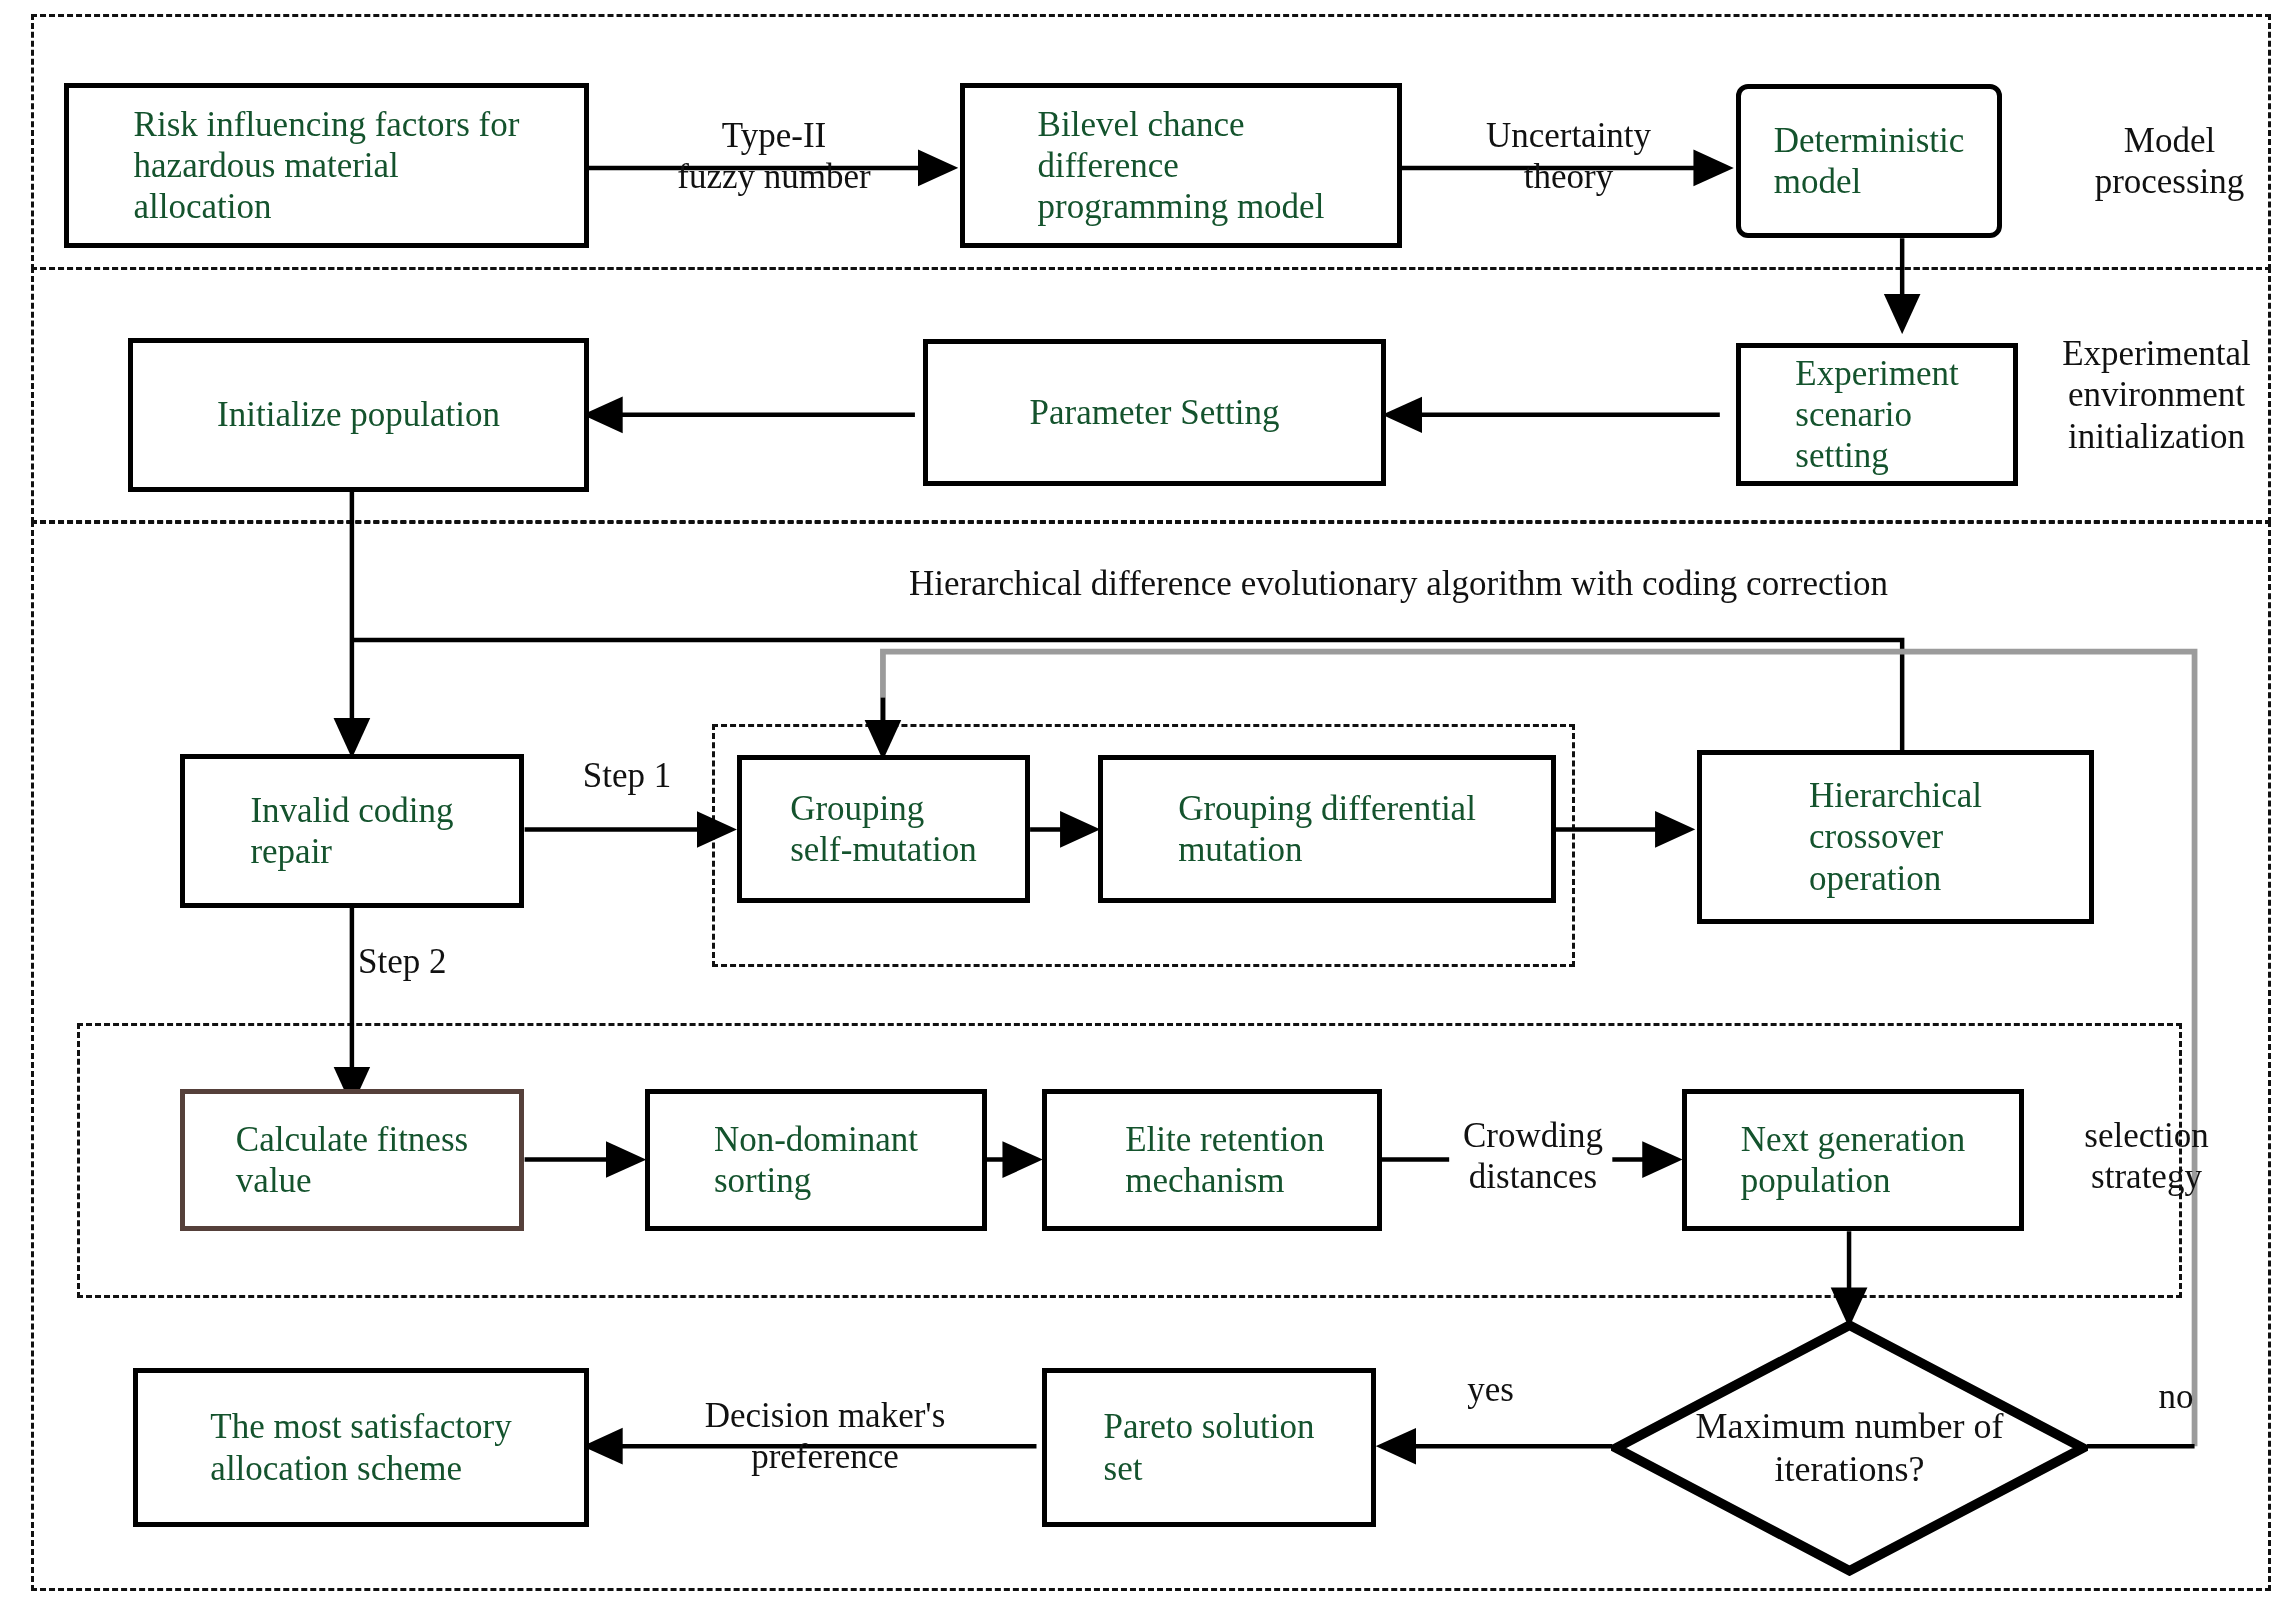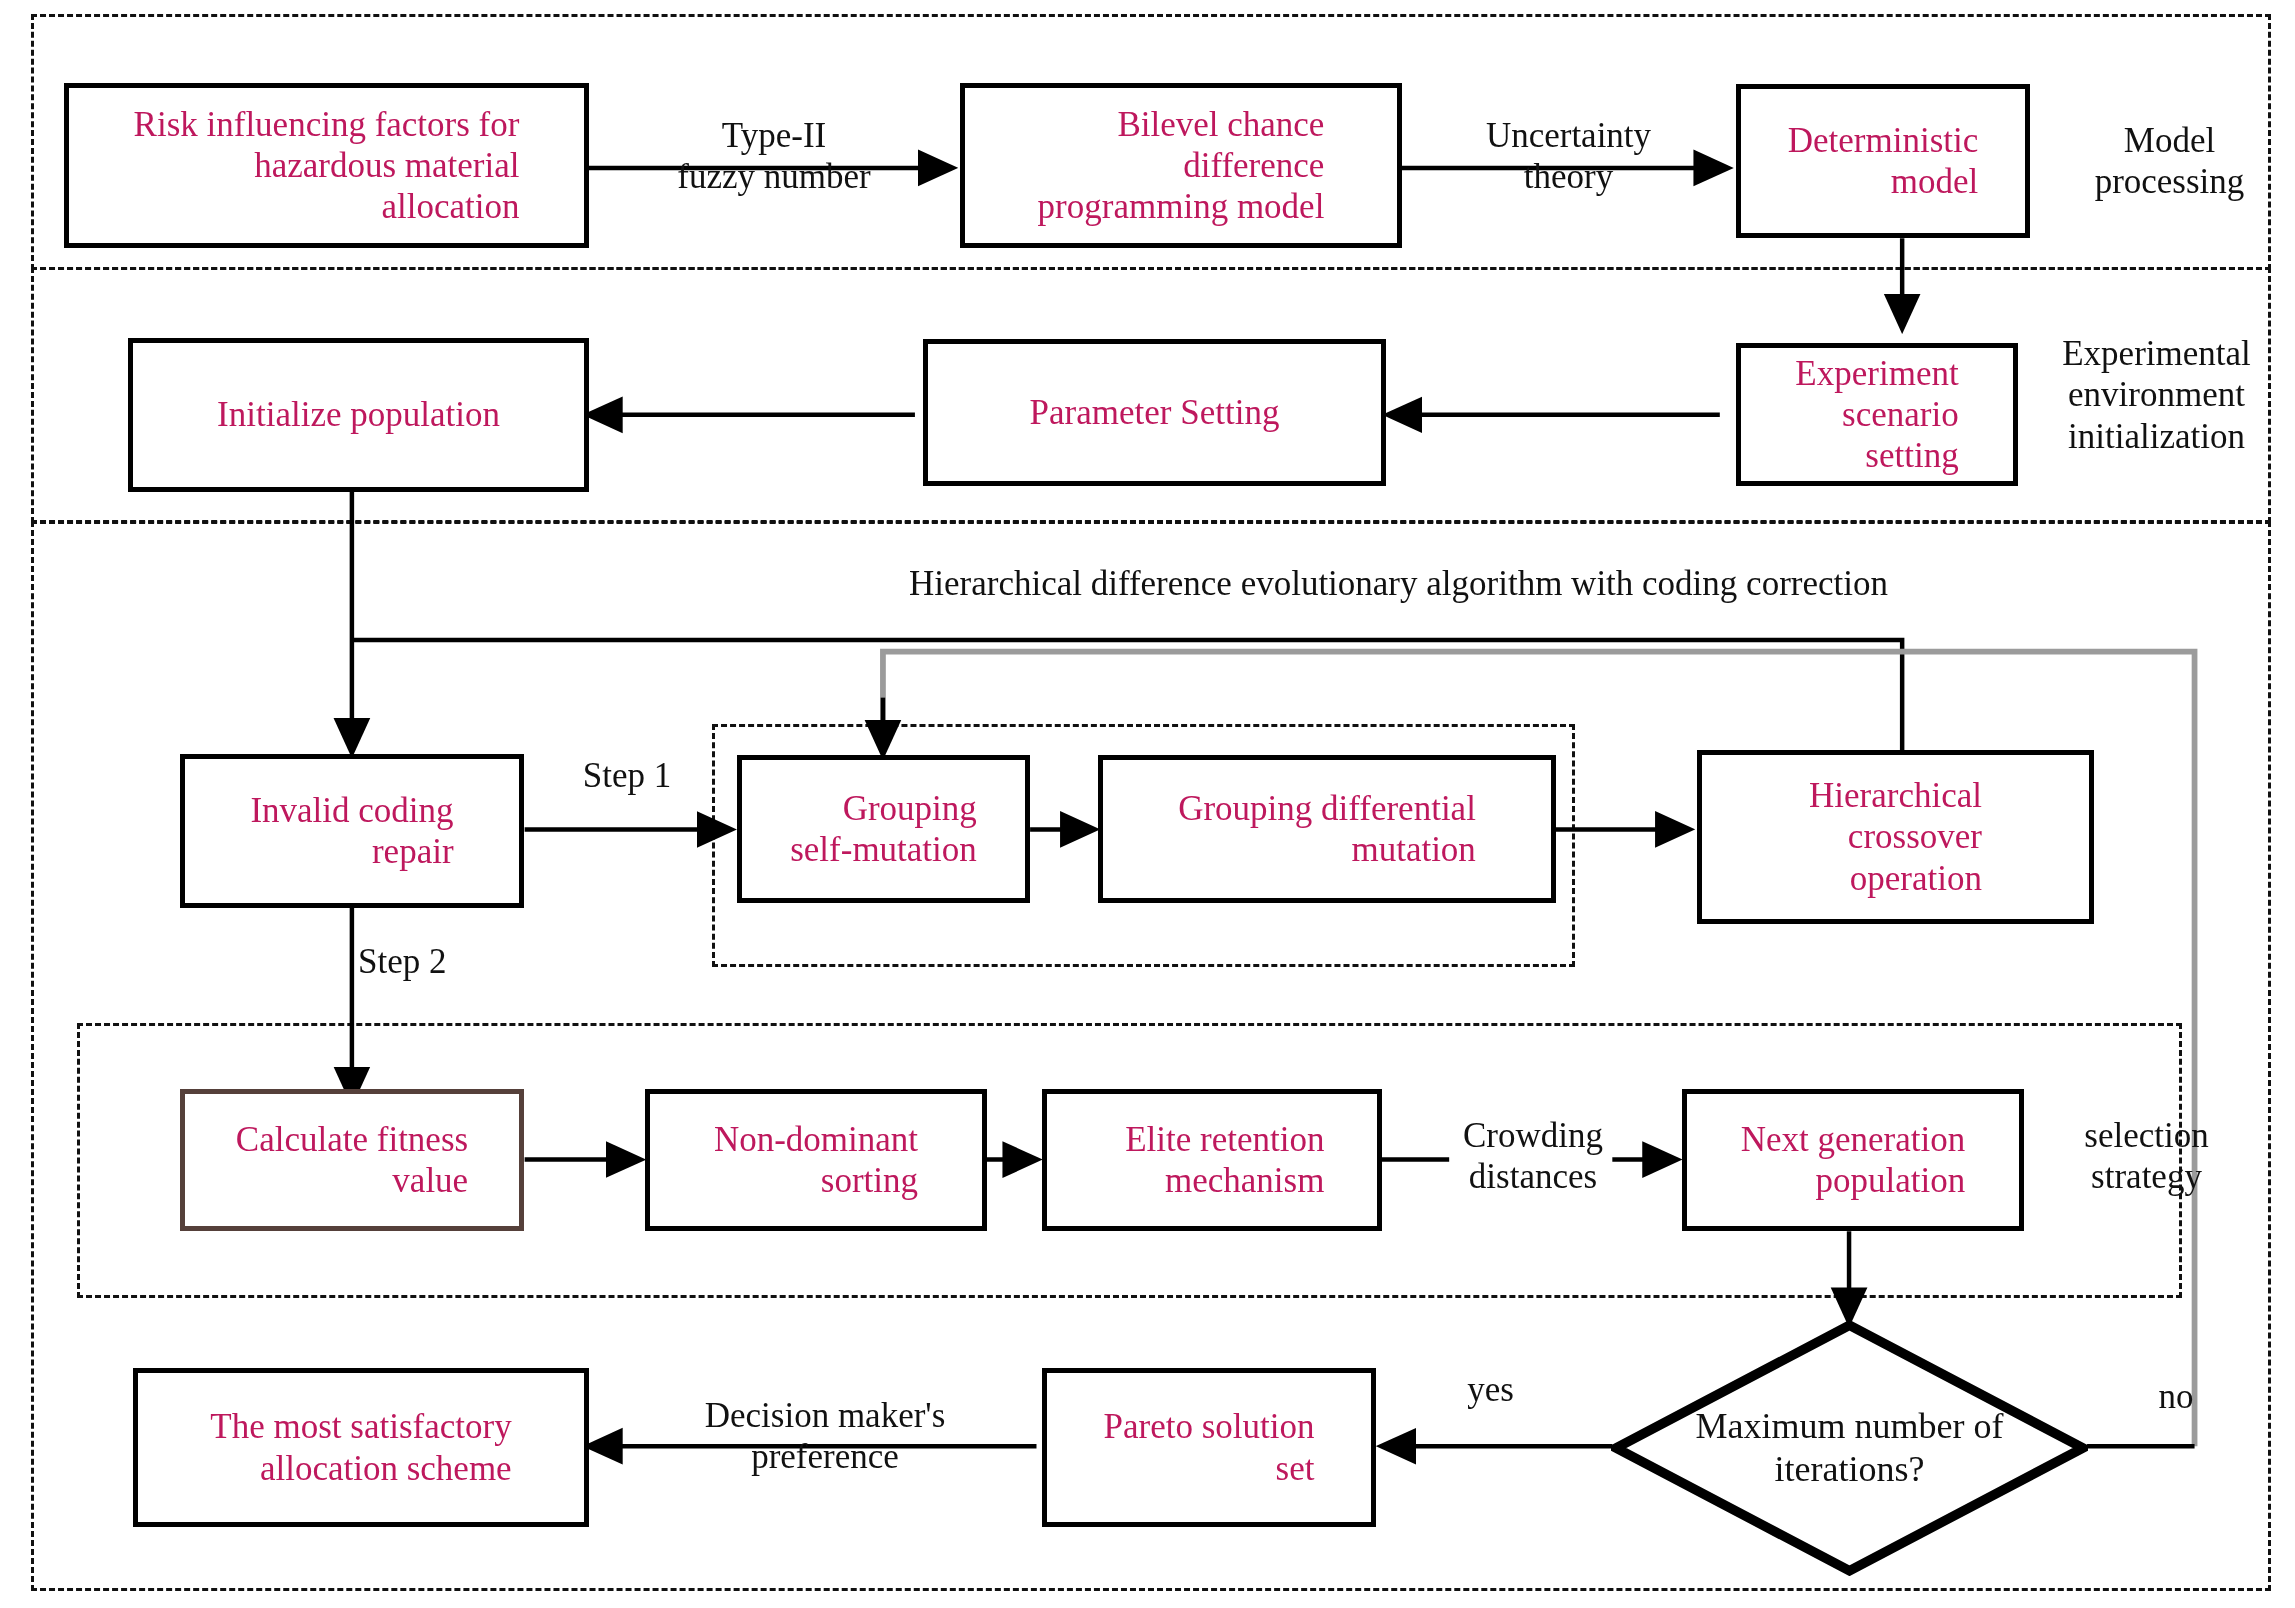--- a/index.html
+++ b/index.html
@@ -25,24 +25,24 @@
   }
   
   .node{
     position:absolute;
     box-sizing:border-box;
     background:#fff;
     border:5.8px solid #000;
     display:flex;
     align-items:center;
     justify-content:center;
-    text-align:right;
+    text-align:left;
     line-height:1.18;
     font-size:35px;
-    color:#be185d;
+    color:#14532d;
     padding:2.6px 6.4px;
     z-index:5;
   }
   .node.brown{ border-color:#55403a; }
   
   .lbl{
     position:absolute;
     text-align:center;
     font-size:35px;
     line-height:1.18;
@@ -134,21 +134,21 @@
   <div class="subpanel" style="left:77px;top:1023px;width:2105px;height:275px;"></div>
 
   <div class="node" style="left: 64px; top: 83px; width: 525px; height: 165px; white-space: pre-line;">Risk influencing factors for
 hazardous material
 allocation</div>
 
   <div class="node" style="left: 960px; top: 83px; width: 442px; height: 165px; white-space: pre-line;">Bilevel chance
 difference
 programming model</div>
 
-  <div class="node" style="left: 1736px; top: 84px; width: 294px; height: 154px; white-space: pre-line;">Deterministic
+  <div class="node" style="left: 1736px; top: 84px; width: 266px; height: 154px; white-space: pre-line; border-radius: 12px;">Deterministic
 model</div>
 
   <div class="node" style="left: 1736px; top: 343px; width: 282px; height: 143px; white-space: pre-line;">Experiment
 scenario
 setting</div>
 
   <div class="node" style="left:923px;top:339px;width:463px;height:147px;">Parameter Setting</div>
 
   <div class="node" style="left:128px;top:338px;width:461px;height:154px;">Initialize  population</div>
 

